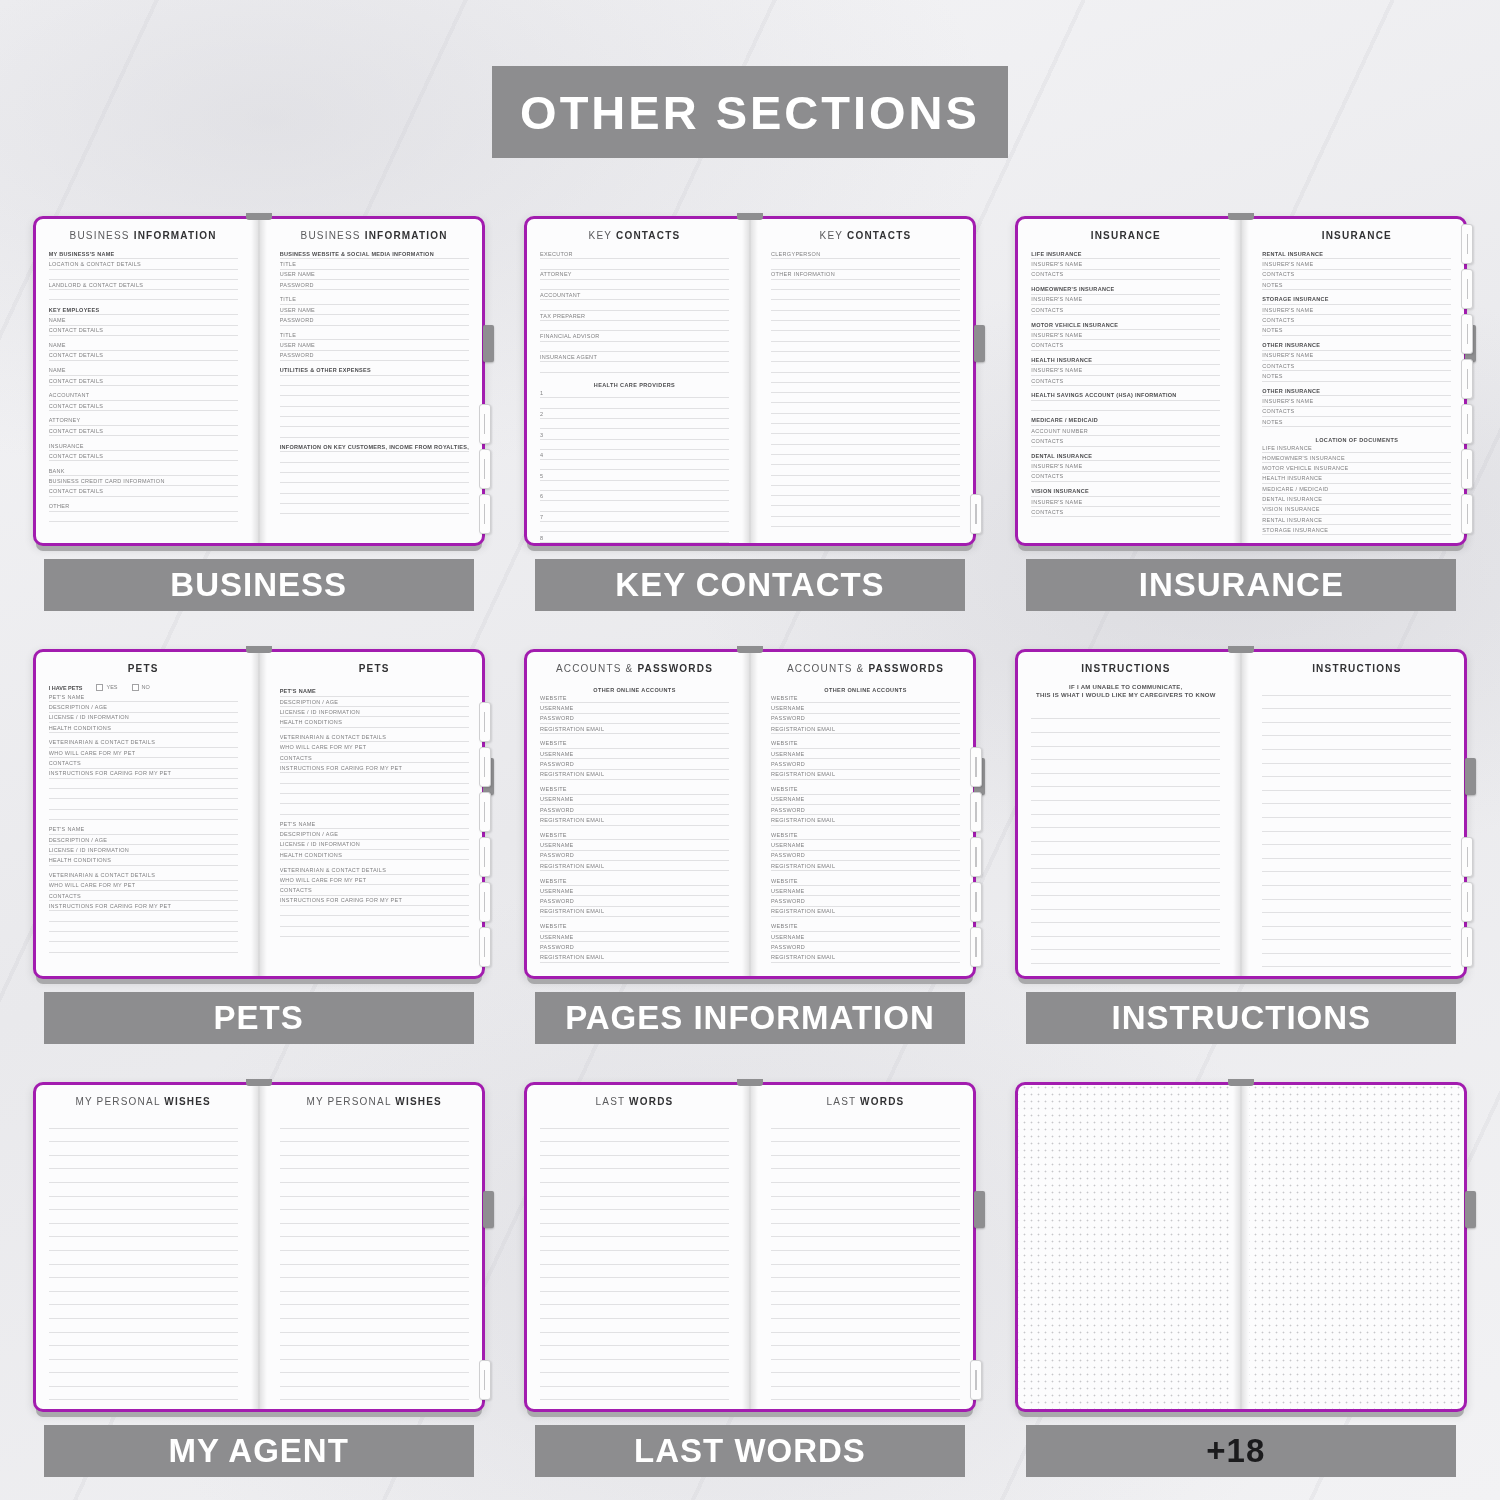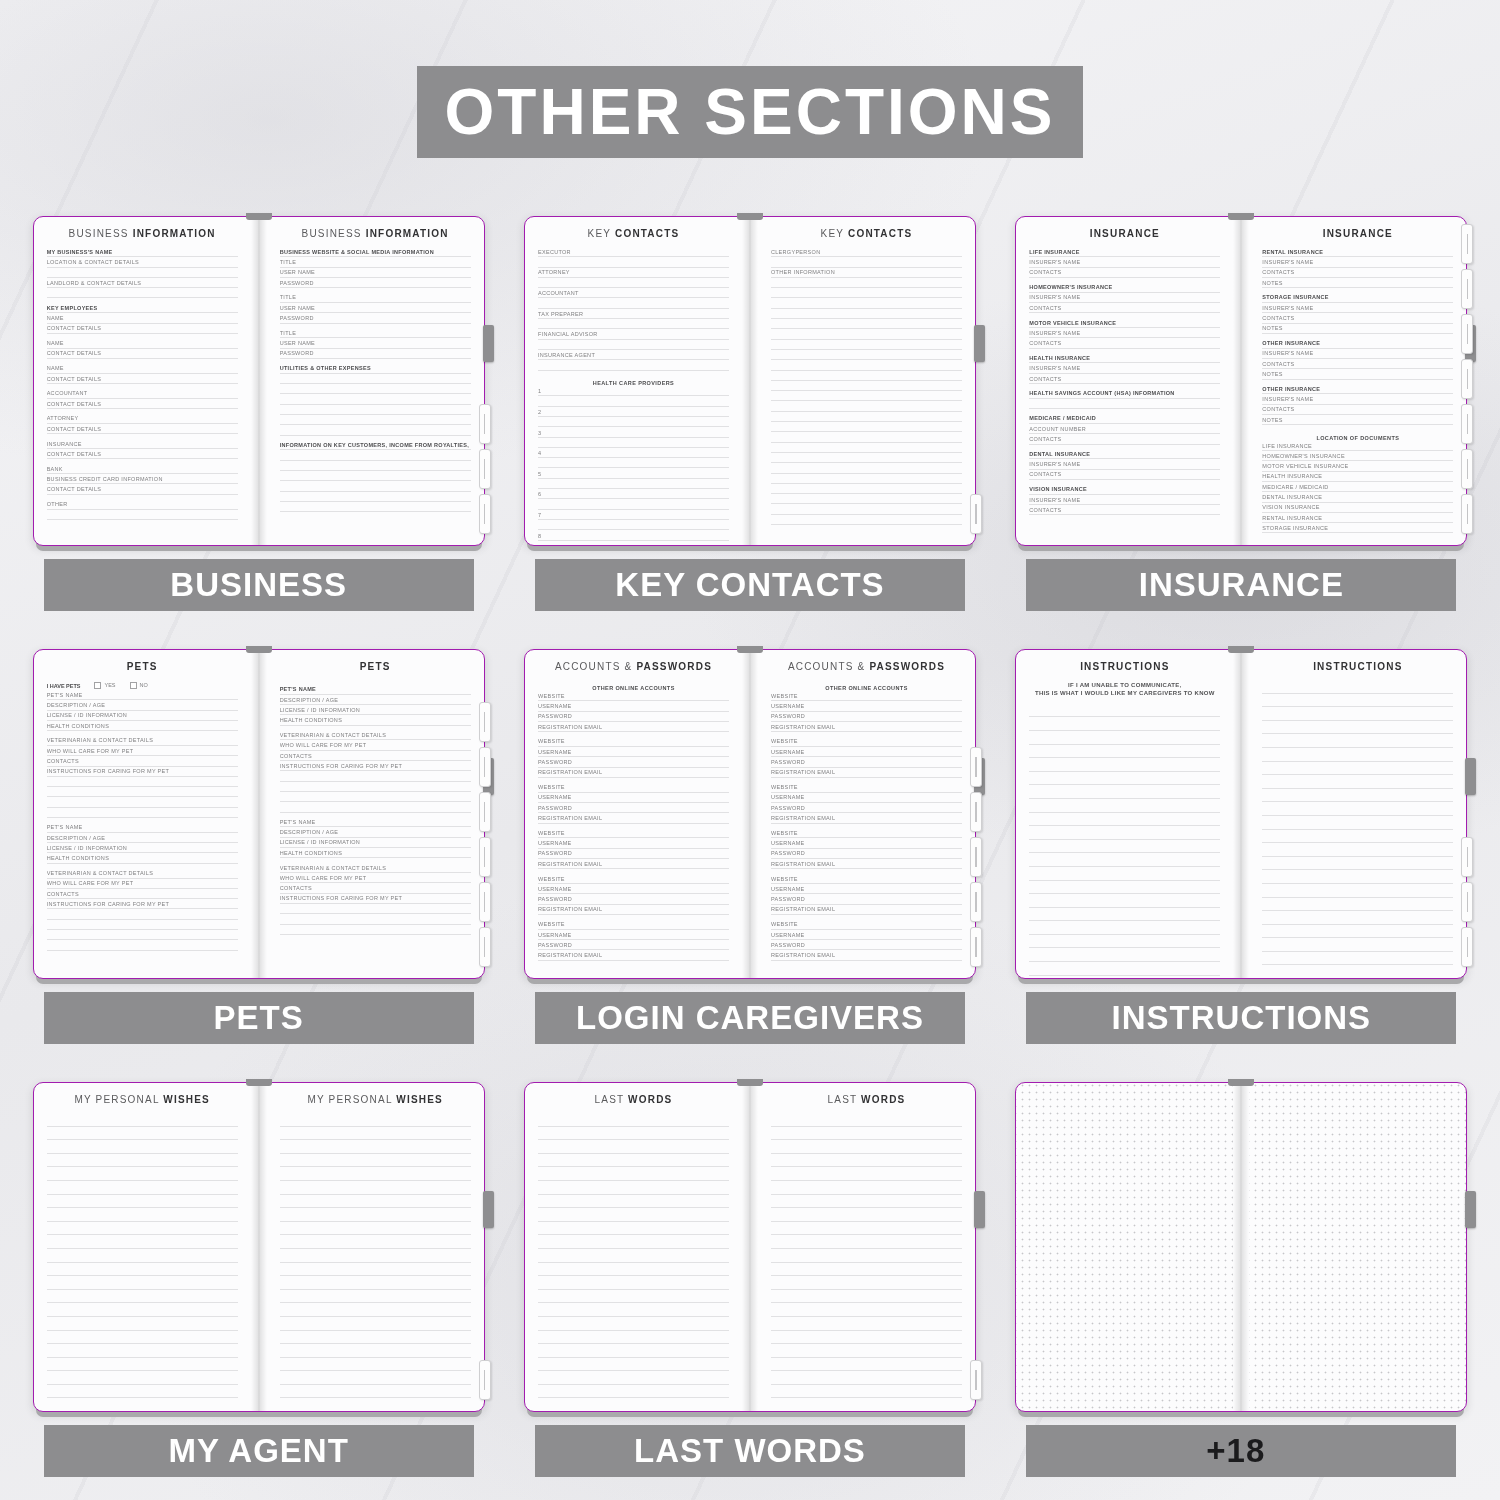--- a/index.html
+++ b/index.html
@@ -11,28 +11,28 @@
       radial-gradient(900px 500px at 82% 38%, rgba(188,188,196,.30), transparent 60%),
       radial-gradient(1000px 700px at 48% 86%, rgba(203,203,210,.36), transparent 60%),
       repeating-linear-gradient(115deg, transparent 0 140px, rgba(158,158,168,.10) 140px 144px, transparent 144px 280px),
       linear-gradient(160deg,#f5f5f7,#e9e9ec 50%,#f2f2f4);
   }
   .header{padding-top:66px;display:flex;justify-content:center;}
   .title-banner{
     min-width:478px;height:92px;padding:0 28px;box-sizing:border-box;
     background:var(--banner-bg,#8d8d8f);color:var(--banner-text,#fff);
     display:flex;align-items:center;justify-content:center;
-    font-size:64px;font-weight:700;letter-spacing:3px;white-space:nowrap;
+    font-size:47px;font-weight:700;letter-spacing:3px;white-space:nowrap;
   }
   .grid{width:1466px;margin:58px auto 0;display:grid;grid-template-columns:repeat(3,1fr);row-gap:38px;column-gap:8px;}
   .notebook-cell{display:flex;flex-direction:column;align-items:center;}
   .notebook{position:relative;width:452px;height:330px;}
   .pages{
     position:absolute;inset:0;display:flex;overflow:hidden;
-    background:var(--page-bg,#fcfcfd);border-radius:10px;border:1px solid #a21caf;
+    background:var(--page-bg,#fcfcfd);border-radius:10px;border:3px solid #a21caf;
     box-shadow:0 8px 0 -3px var(--cover-edge,#a9a9ab), 0 3px 8px rgba(60,60,66,.18);
   }
   .page{flex:1;padding:9px 13px 8px;display:flex;flex-direction:column;min-width:0;}
   .page.dots{
     background-image:radial-gradient(circle,#c6c6c9 .8px,transparent 1.1px);
     background-size:7px 7px;background-position:3px 6px;
   }
   .gutter{width:16px;align-self:stretch;flex:none;
     background:linear-gradient(90deg,rgba(0,0,0,0) 0%,rgba(0,0,0,.10) 44%,rgba(0,0,0,.17) 50%,rgba(0,0,0,.10) 56%,rgba(0,0,0,0) 100%);}
   .page-title{text-align:center;font-size:10px;letter-spacing:1.2px;color:#5a5a5c;margin:2px 0 8px;white-space:nowrap;overflow:hidden;flex:none;}
@@ -890,21 +890,21 @@
           </div>
           <div class="tab">
             <i></i>
           </div>
           <div class="tab">
             <i></i>
           </div>
         </div>
       </div>
       <div class="section-banner">
-        <span>LOGIN CAREGIVERS</span>
+        <span>PAGES INFORMATION</span>
       </div>
     </div>
     <div class="notebook-cell">
       <div class="notebook">
         <div class="pages">
           <div class="page wide">
             <div class="page-title"><span class="tb">INSTRUCTIONS</span></div>
             <div class="sub-block">
               <div class="sub-line">IF I AM UNABLE TO COMMUNICATE,</div>
               <div class="sub-line">THIS IS WHAT I WOULD LIKE MY CAREGIVERS TO KNOW</div>

